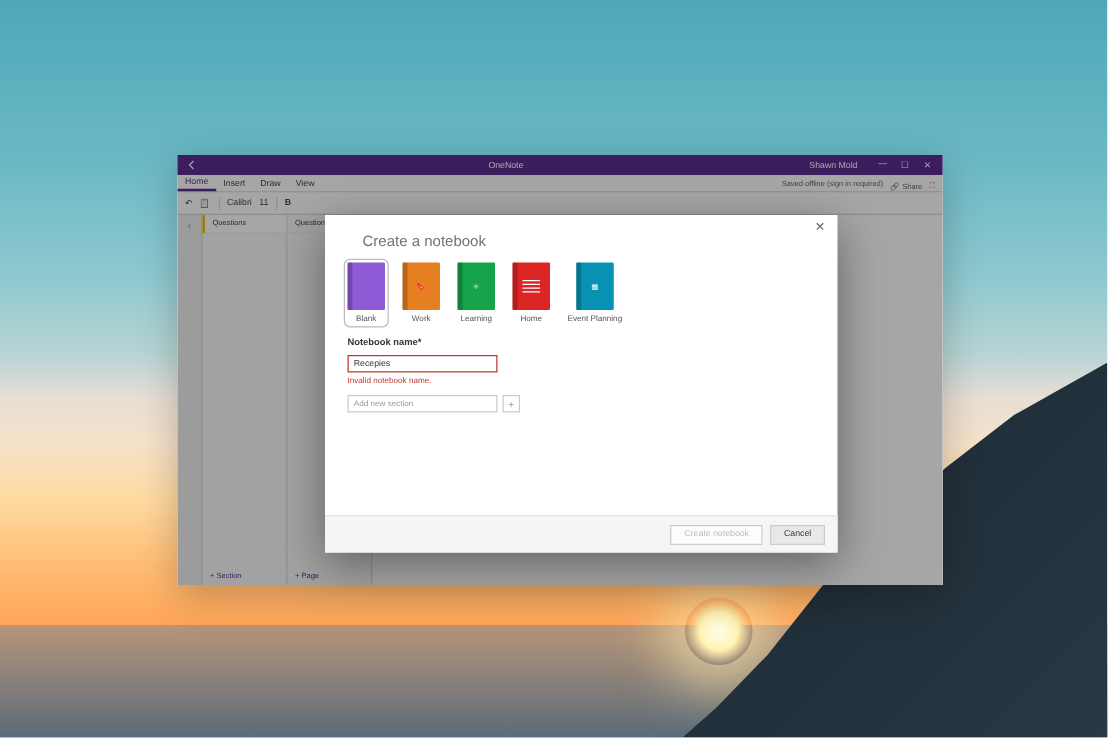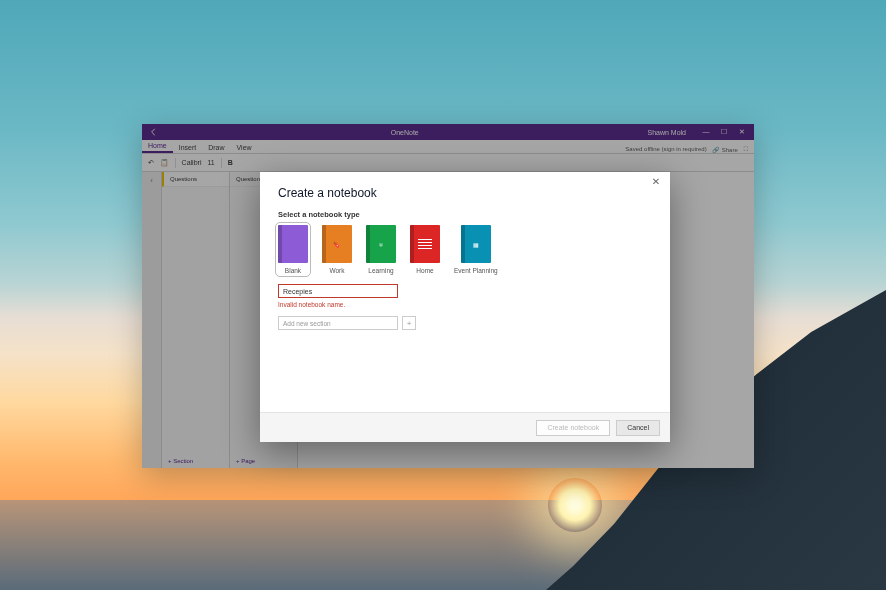--- a/index.html
+++ b/index.html
@@ -93,21 +93,21 @@
   width: 410px; height: 270px;
   background: #fff; box-shadow: 0 10px 34px rgba(0,0,0,.4);
   display: flex; flex-direction: column;
   font-size: 8px; color: #333;
 }
 .modal-close {
   position: absolute; right: 6px; top: 4px; font-size: 10px; color: #666; cursor: default;
   width: 16px; height: 16px; text-align: center;
 }
 .modal-body { padding: 14px 18px 8px 18px; flex: 1; }
-.modal h2 { font-size: 12px; font-weight: 400; color: #0f172a; margin-bottom: 10px; }
+.modal h2 { font-size: 12px; font-weight: 400; color: #737373; margin-bottom: 10px; margin-left: 12px; }
 .modal .label { font-size: 7.5px; font-weight: 600; color: #333; margin-bottom: 6px; }
 
 .nb-types { display: flex; gap: 14px; margin-bottom: 10px; }
 .nb-type { display: flex; flex-direction: column; align-items: center; gap: 4px; cursor: default; }
 .nb-type .book {
   width: 30px; height: 38px; border-radius: 1px;
   position: relative; display: flex; align-items: center; justify-content: center;
 }
 .nb-type .book::before {
   content: ""; position: absolute; left: 0; top: 0; bottom: 0; width: 4px;
@@ -224,21 +224,20 @@
       </div>
     </div>
 
     <div class="modal-scrim"></div>
 
     <div class="modal">
       <div class="modal-close">✕</div>
       <div class="modal-body">
         <h2>Create a notebook</h2>
 
-        <div class="label">Select a notebook type</div>
         <div class="nb-types">
           <div class="nb-type selected">
             <div class="book" style="background:#8e5bd6"></div>
             <div class="caption">Blank</div>
           </div>
           <div class="nb-type">
             <div class="book" style="background:#e67e22">
               <div class="book-content">🔖</div>
             </div>
             <div class="caption">Work</div>
@@ -261,20 +260,21 @@
             <div class="caption">Home</div>
           </div>
           <div class="nb-type">
             <div class="book" style="background:#0891b2">
               <div class="book-content">▦</div>
             </div>
             <div class="caption">Event Planning</div>
           </div>
         </div>
 
+        <div class="label">Notebook name*</div>
         <div class="field">Recepies</div>
         <div class="err">Invalid notebook name.</div>
 
         <div class="add-section-row">
           <div class="add-section-field">Add new section</div>
           <div class="plus-btn">+</div>
         </div>
       </div>
       <div class="modal-footer">
         <div class="btn disabled">Create notebook</div>

